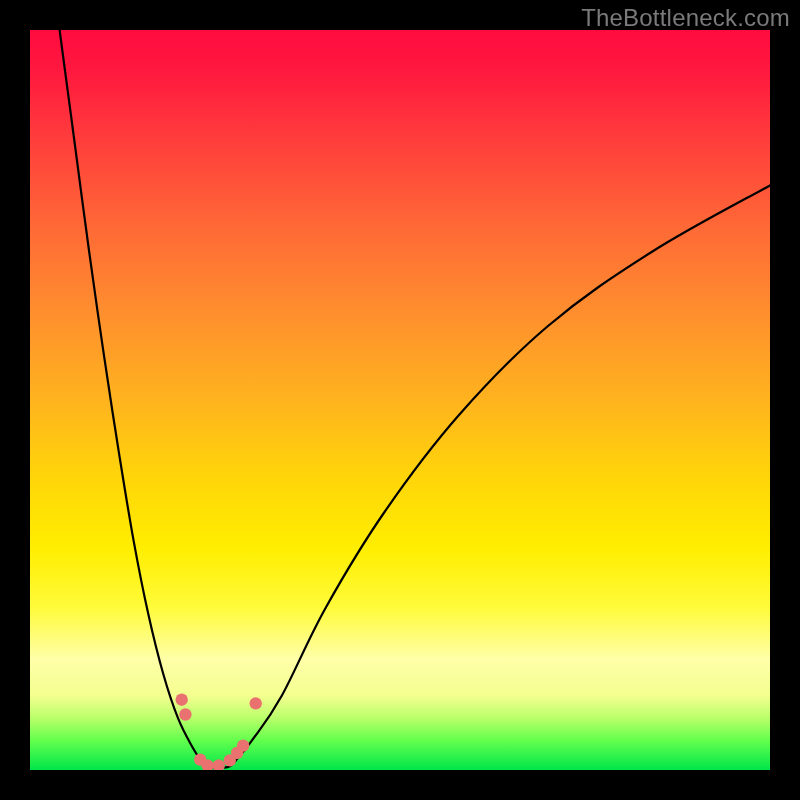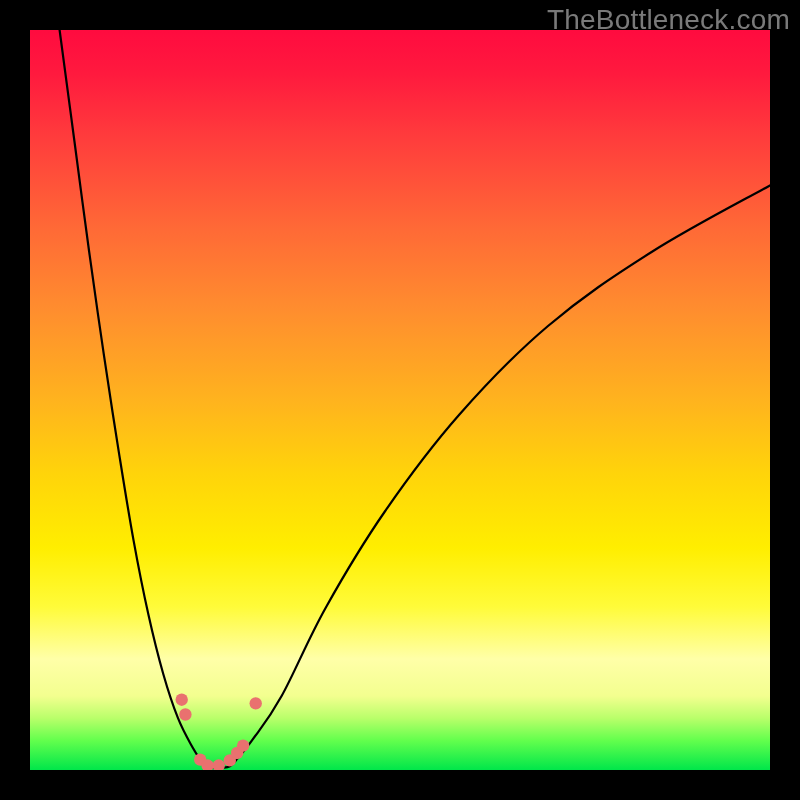--- a/index.html
+++ b/index.html
@@ -50,21 +50,21 @@
     top: 0;
     width: 740px;
     height: 740px;
     pointer-events: none;
   }
   .watermark {
     position: absolute;
     top: 4px;
     right: 10px;
     color: #7a7a7a;
-    font-size: 28px;
+    font-size: 24px;
     font-weight: 500;
     letter-spacing: 0.2px;
   }
 </style>
 </head>
 <body>
 
 <div class="frame">
 
   <div class="watermark">TheBottleneck.com</div>

